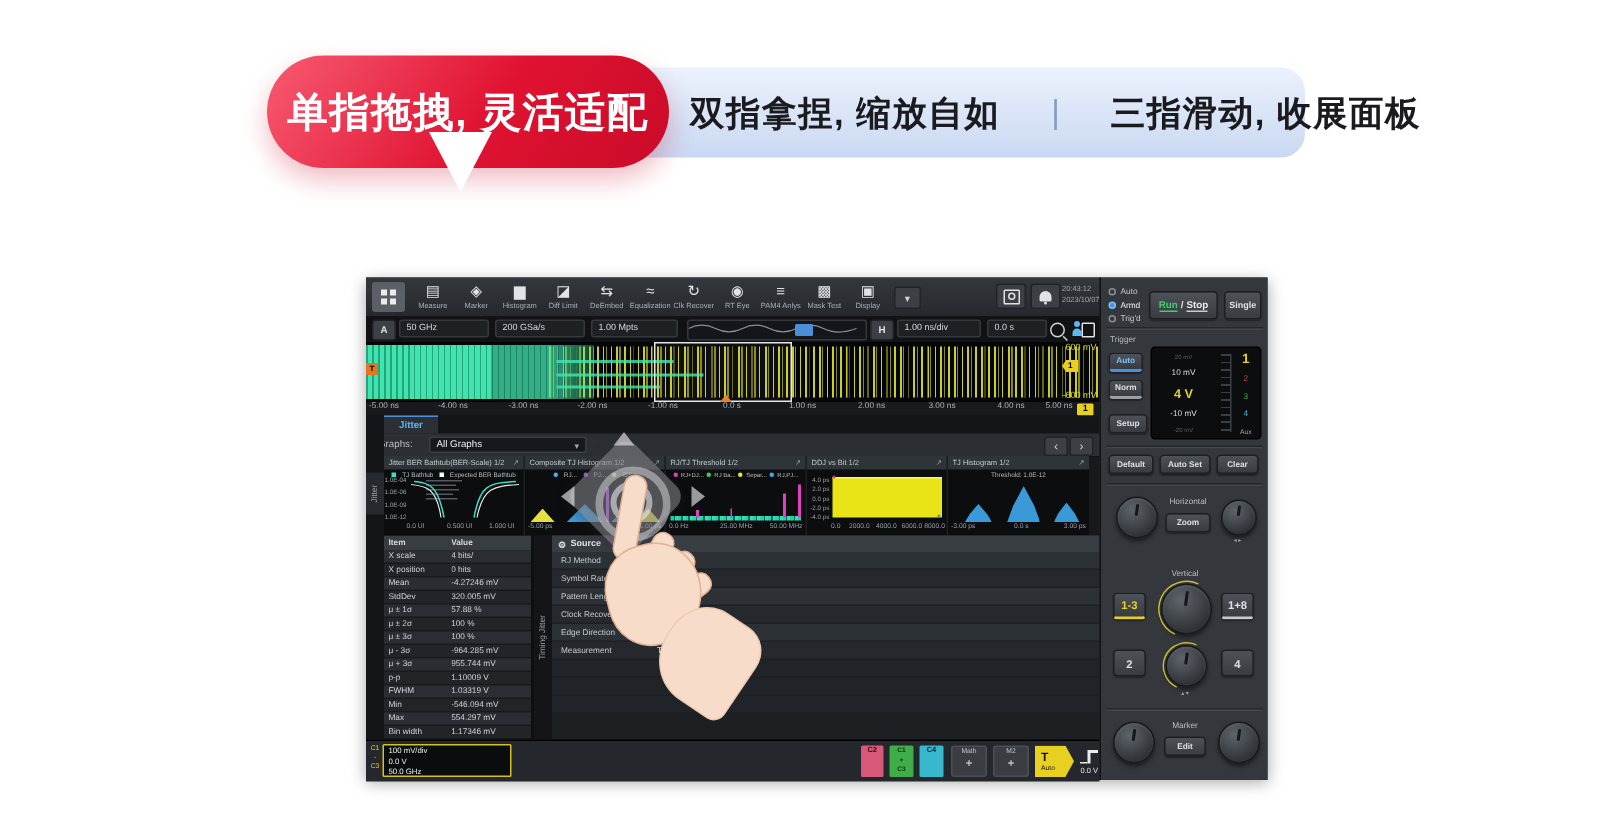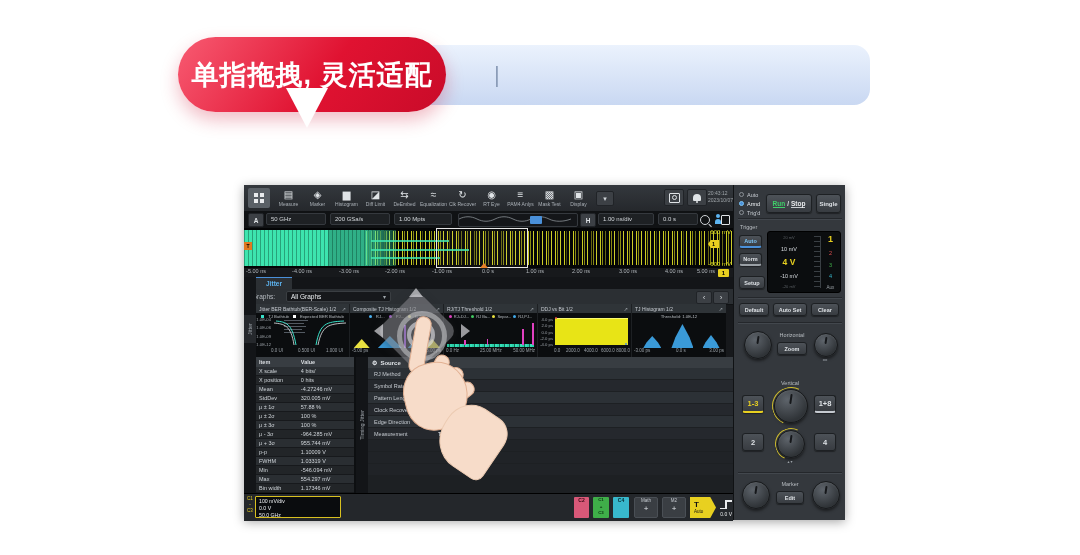--- a/index.html
+++ b/index.html
@@ -158,21 +158,23 @@
   .ring2{left:44px;top:35px;width:20px;height:20px;border-radius:50%;border:4px solid rgba(228,228,233,.6)}
   .arr{width:0;height:0;position:absolute}
   .hand{left:388px;top:314px;width:122px;height:152px;z-index:7}
   .hskin{position:absolute;background:#f7dcc9;border:1px solid #e2b193;box-sizing:border-box}
   .purpledot{left:417px;top:318px;width:5px;height:14px;background:#a855f7;border-radius:2px;z-index:5}
 </style>
 </head>
 <body>
 
 <div class="abs banner-blue">
+  <span class="btxt">双指拿捏, 缩放自如</span>
   <span class="bdiv">|</span>
+  <span class="btxt">三指滑动, 收展面板</span>
 </div>
 <div class="abs banner-red">
   <span>单指拖拽, 灵活适配</span>
 </div>
 <div class="abs pill-pointer"></div>
 
 <div class="abs scope">
   <div class="abs main">
 
     <div class="abs tbar">

